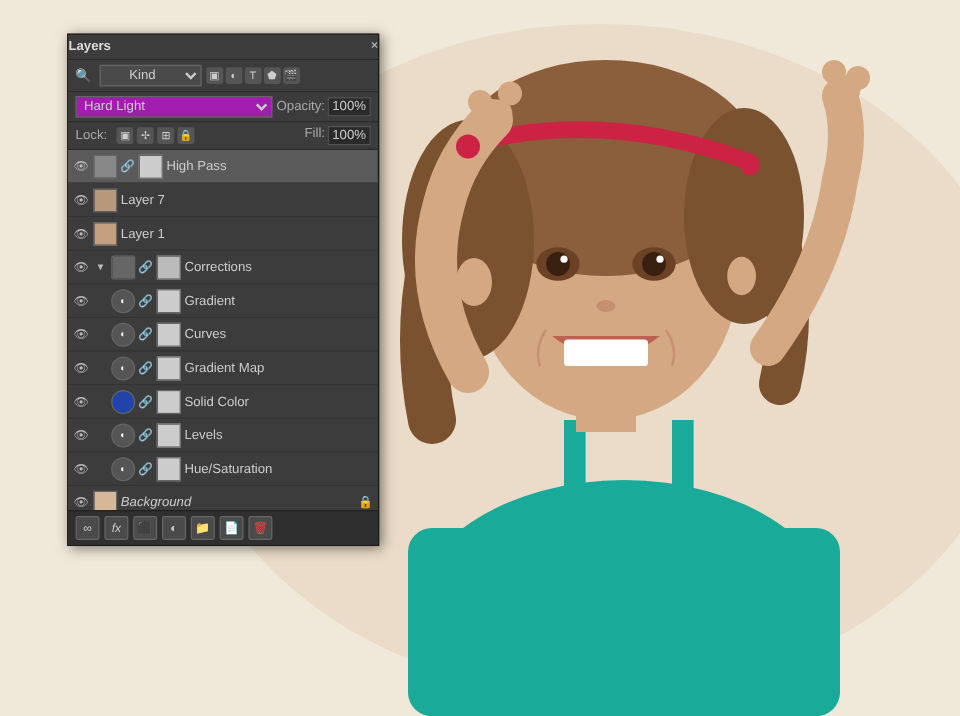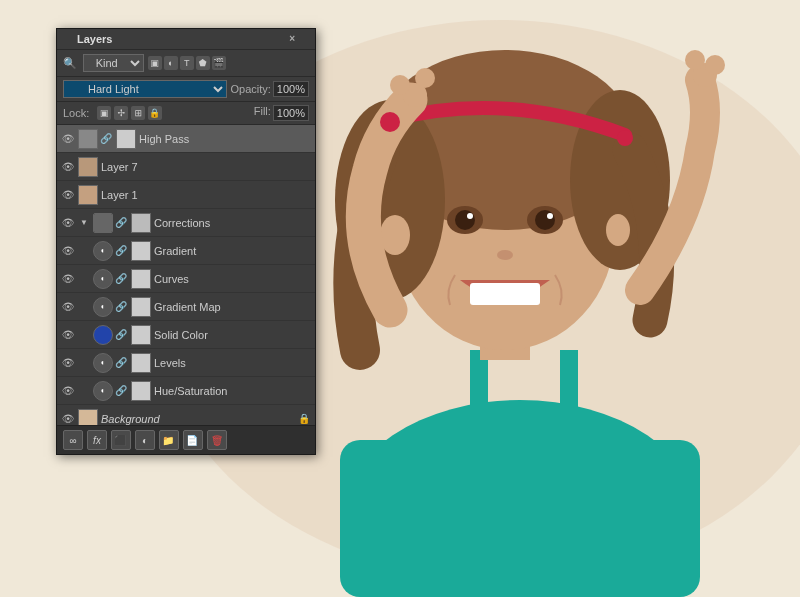--- a/index.html
+++ b/index.html
@@ -30,21 +30,21 @@
       left: 56px;
       width: 260px;
       background: #3c3c3c;
       border: 1px solid #1a1a1a;
       box-shadow: 2px 2px 10px rgba(0,0,0,0.5);
       color: #ccc;
     }
 
     .panel-header {
       background: #3c3c3c;
-      padding: 4px 20px;
+      padding: 4px 0;
       display: flex;
       align-items: flex-start;
       justify-content: space-between;
       border-bottom: 1px solid #2a2a2a;
       font-size: 11px;
       font-weight: bold;
       color: #ddd;
     }
 
     .panel-header-controls {
@@ -73,21 +73,21 @@
       font-size: 11px;
       color: #ccc;
       margin-right: 2px;
     }
 
     .kind-select {
       background: #4a4a4a;
       border: 1px solid #666;
       color: #ccc;
       font-size: 11px;
-      padding: 1px 8px;
+      padding: 1px 20px;
     }
 
     .filter-icons {
       display: flex;
       gap: 2px;
       align-items: center;
     }
 
     .filter-icon {
       width: 14px;
@@ -106,25 +106,25 @@
     .blend-row {
       display: flex;
       align-items: center;
       padding: 3px 6px;
       background: #3c3c3c;
       border-bottom: 1px solid #2a2a2a;
       gap: 4px;
     }
 
     .blend-select {
-      background: #0c4a6e;
+      background: #a21caf;
       border: 1px solid #666;
       color: #ccc;
       font-size: 11px;
-      padding: 1px 20px;
+      padding: 1px 2px;
       flex: 1;
     }
 
     .opacity-group {
       display: flex;
       align-items: center;
       gap: 2px;
     }
 
     .opacity-label {

